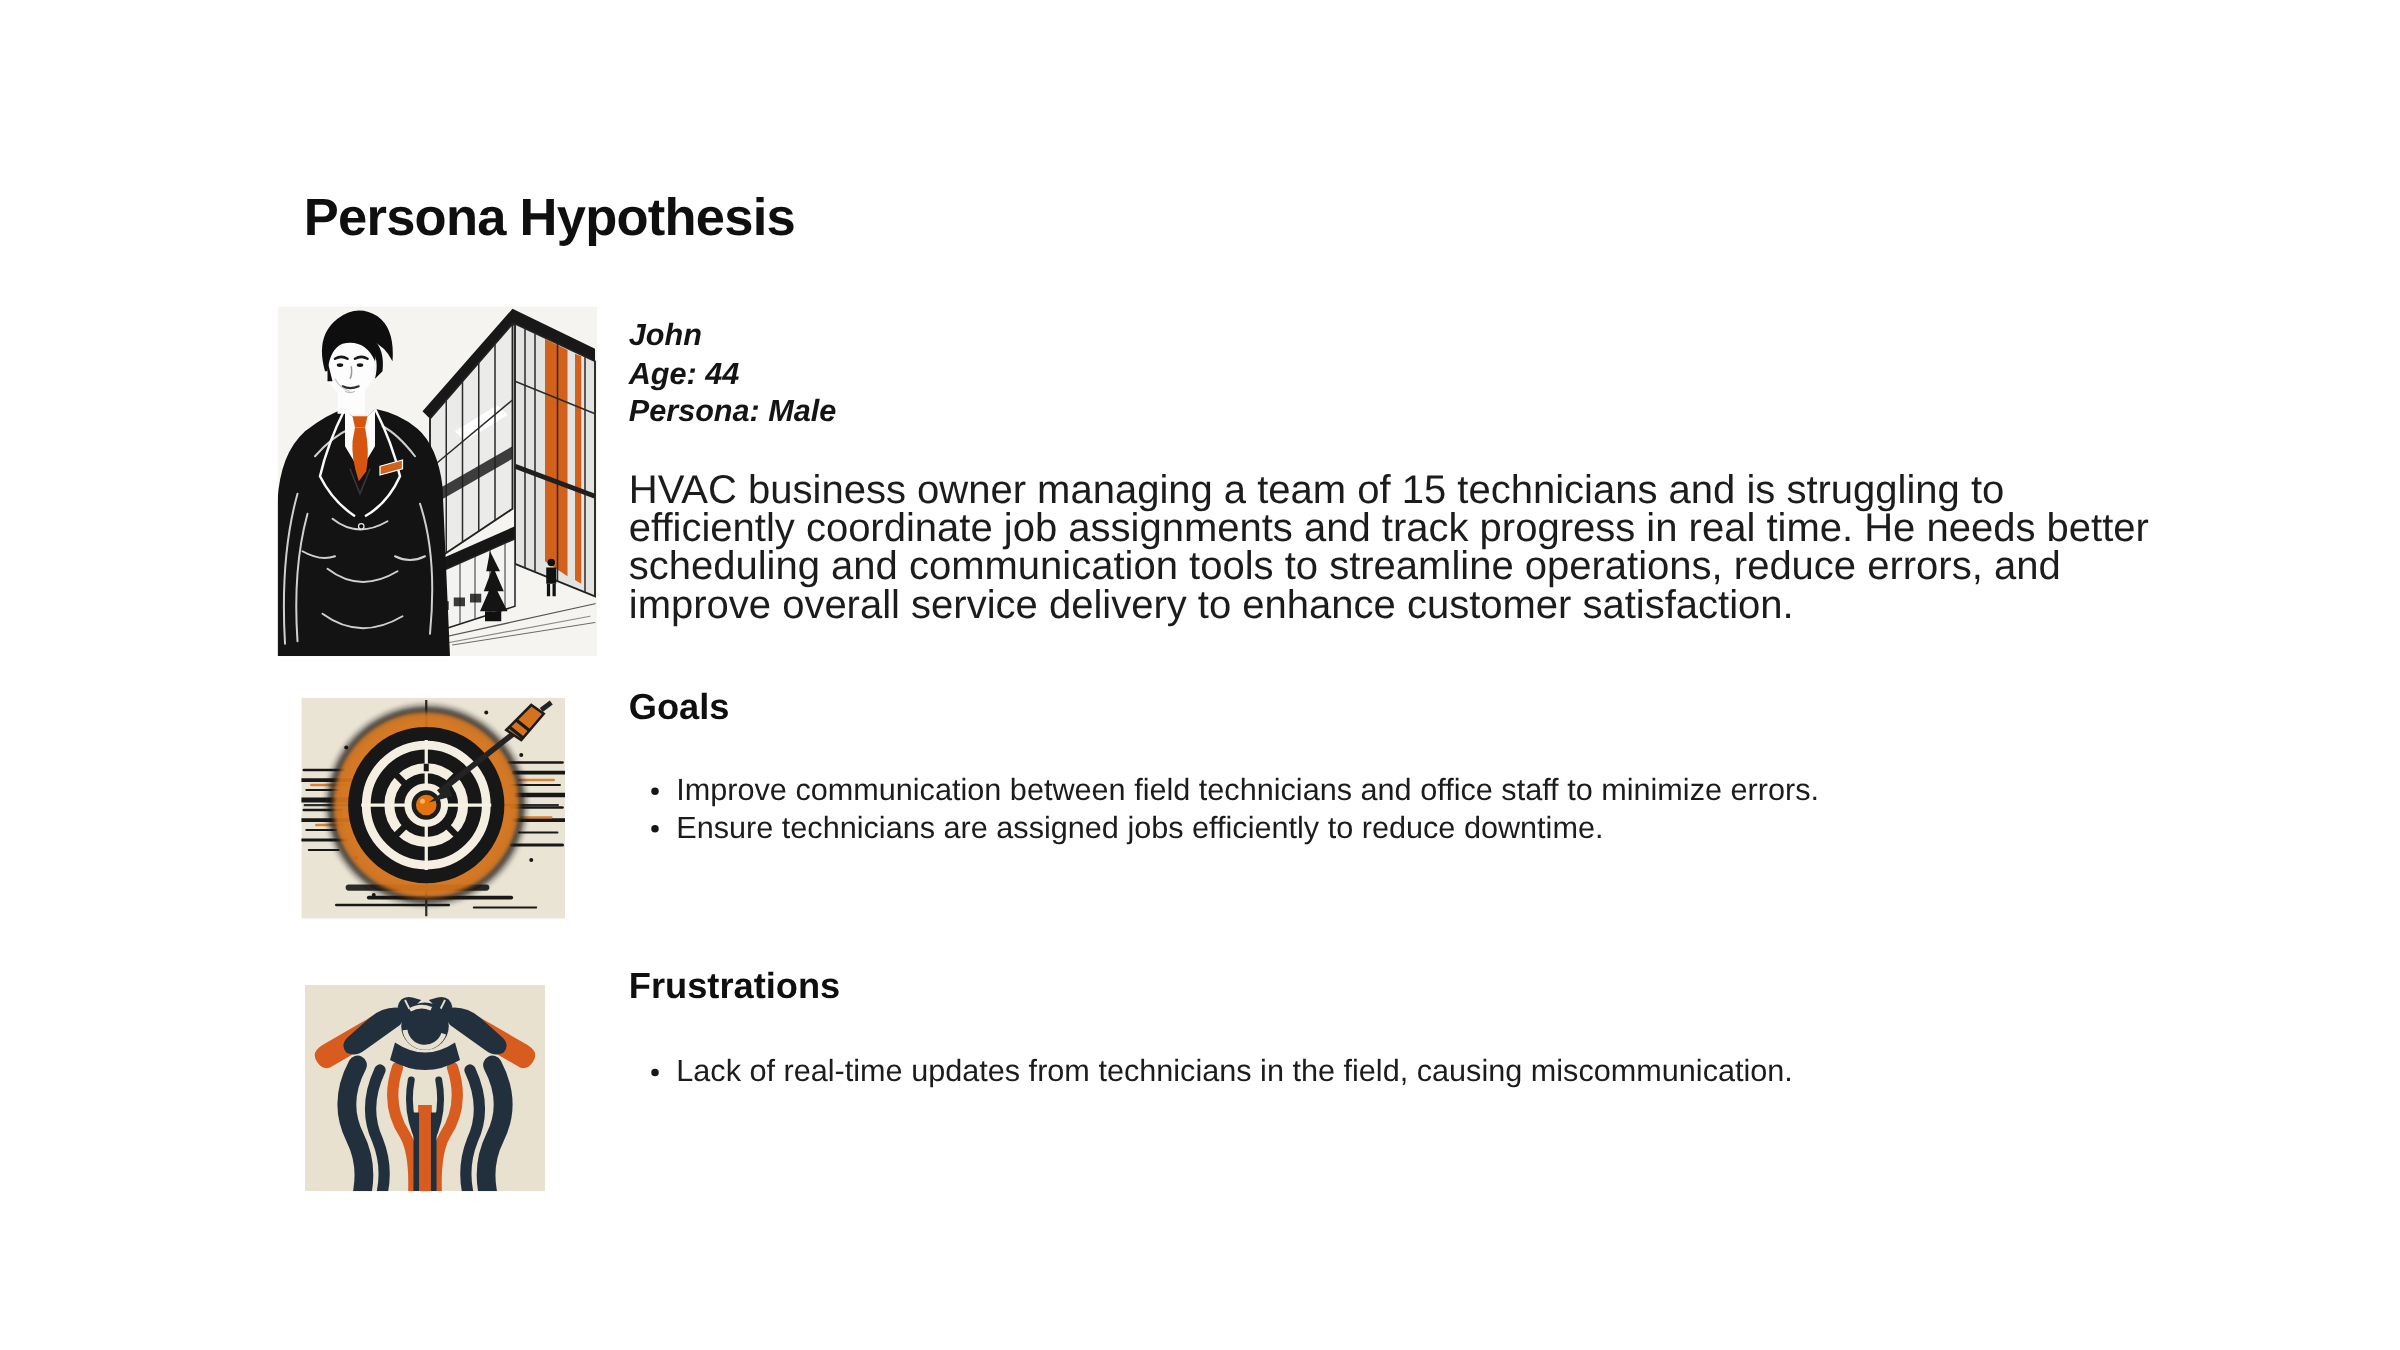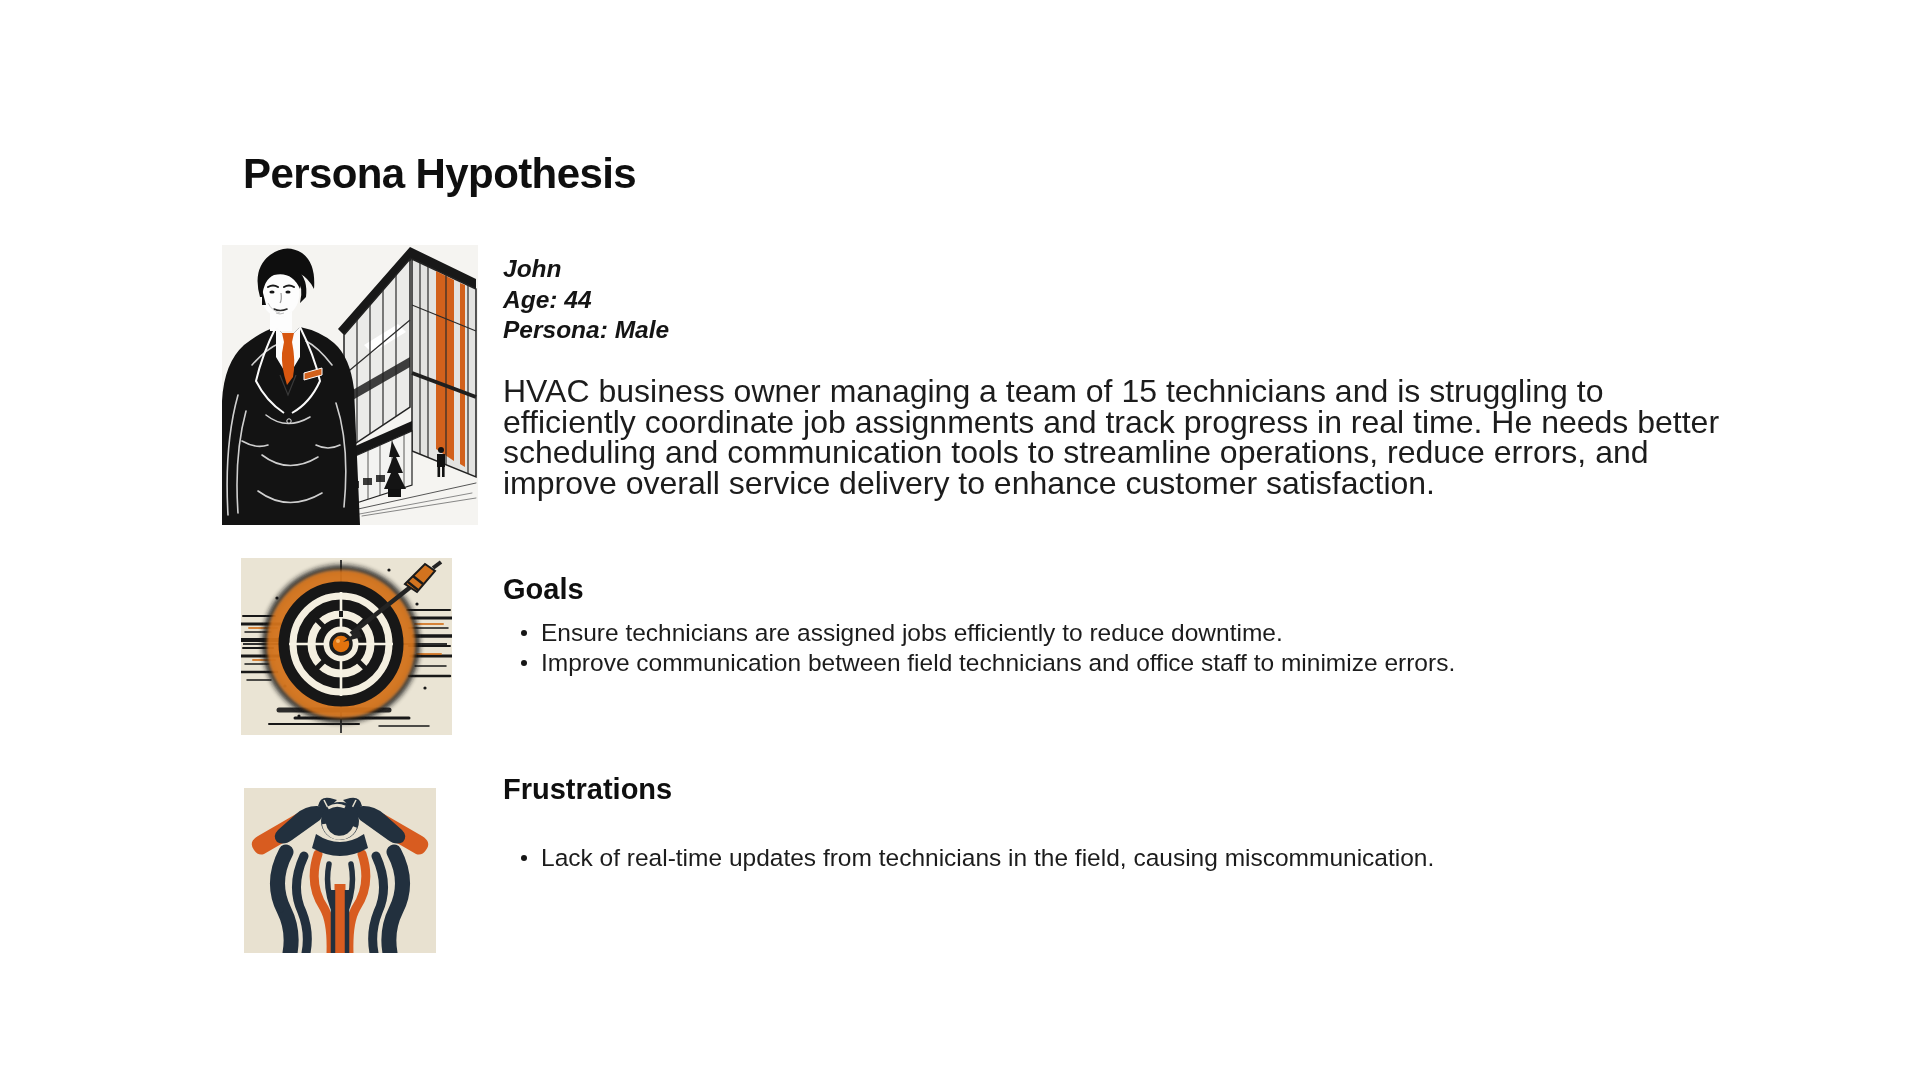--- a/index.html
+++ b/index.html
@@ -19,21 +19,21 @@
   .illu { overflow:hidden; }
   .illu svg { display:block; }
   .portrait-illu   { left:222px; top:245px; width:256px; height:280px; }
   .target-illu     { left:241px; top:558px; width:211px; height:177px; }
   .frustration-illu{ left:244px; top:788px; width:192px; height:165px; }
 
   .id-block { left:503px; top:254px; font-size:24.5px; line-height:30.5px; font-weight:700; color:#141414;font-style:italic; }
   .desc     { left:503px; top:376px; width:1222px; font-size:32px; line-height:30.5px; color:#1c1c1c; }
 
   .sec-heading { font-size:29px; line-height:34px; font-weight:700; color:#0f0f0f; }
-  .goals-heading { left:503px; top:572px; }
+  .goals-heading { left:503px; top:549px; }
   .frustrations-heading { left:503px; top:772px; }
 
   ul.blist { left:503px; list-style:none; font-size:24.5px; line-height:30px; color:#1c1c1c; }
   .goals-list { top:618px; }
   .frustrations-list { top:843px; }
   ul.blist li { position:relative; padding-left:38px; }
   ul.blist li::before {
     content:""; position:absolute; left:18px; top:12px;
     width:6px; height:6px; border-radius:50%; background:#161616;
   }
@@ -224,22 +224,22 @@
         <polygon points="164,26 184,6 194,13 176,34" fill="#d3731f" stroke="#1b1b1b" stroke-width="2"></polygon>
         <line x1="172" y1="18" x2="182" y2="26" stroke="#1b1b1b" stroke-width="2.5"></line>
         <line x1="167" y1="24" x2="177" y2="32" stroke="#1b1b1b" stroke-width="2.5"></line>
         <line x1="192" y1="10" x2="200" y2="4" stroke="#232323" stroke-width="4"></line>
       </g>
     </svg>
   </div>
 
   <h2 class="abs sec-heading goals-heading">Goals</h2>
   <ul class="abs blist goals-list">
+      <li>Improve communication between field technicians and office staff to minimize errors.</li>
       <li>Ensure technicians are assigned jobs efficiently to reduce downtime.</li>
-      <li>Improve communication between field technicians and office staff to minimize errors.</li>
     </ul>
 
   <div class="abs illu frustration-illu">
     <svg width="192" height="165" viewBox="0 0 192 165" xmlns="http://www.w3.org/2000/svg">
       <rect width="192" height="165" fill="#e8e1d0"></rect>
       <g id="halfL">
         <path d="M 10 62 Q 4 54 14 48 L 52 26 Q 62 21 66 30 Q 68 38 58 44 L 20 66 Q 14 68 10 62 Z" fill="#d85c20"></path>
         <path d="M 84 20 Q 66 14 52 26 L 34 42 Q 28 48 33 54 Q 40 58 48 52 L 76 32 Z" fill="#22303e"></path>
         <path d="M 42 64 Q 26 94 40 122 Q 50 142 46 165" stroke="#22303e" stroke-width="15" fill="none" stroke-linecap="round"></path>
         <path d="M 60 68 Q 46 98 58 124 Q 66 144 62 165" stroke="#22303e" stroke-width="9" fill="none" stroke-linecap="round"></path>

